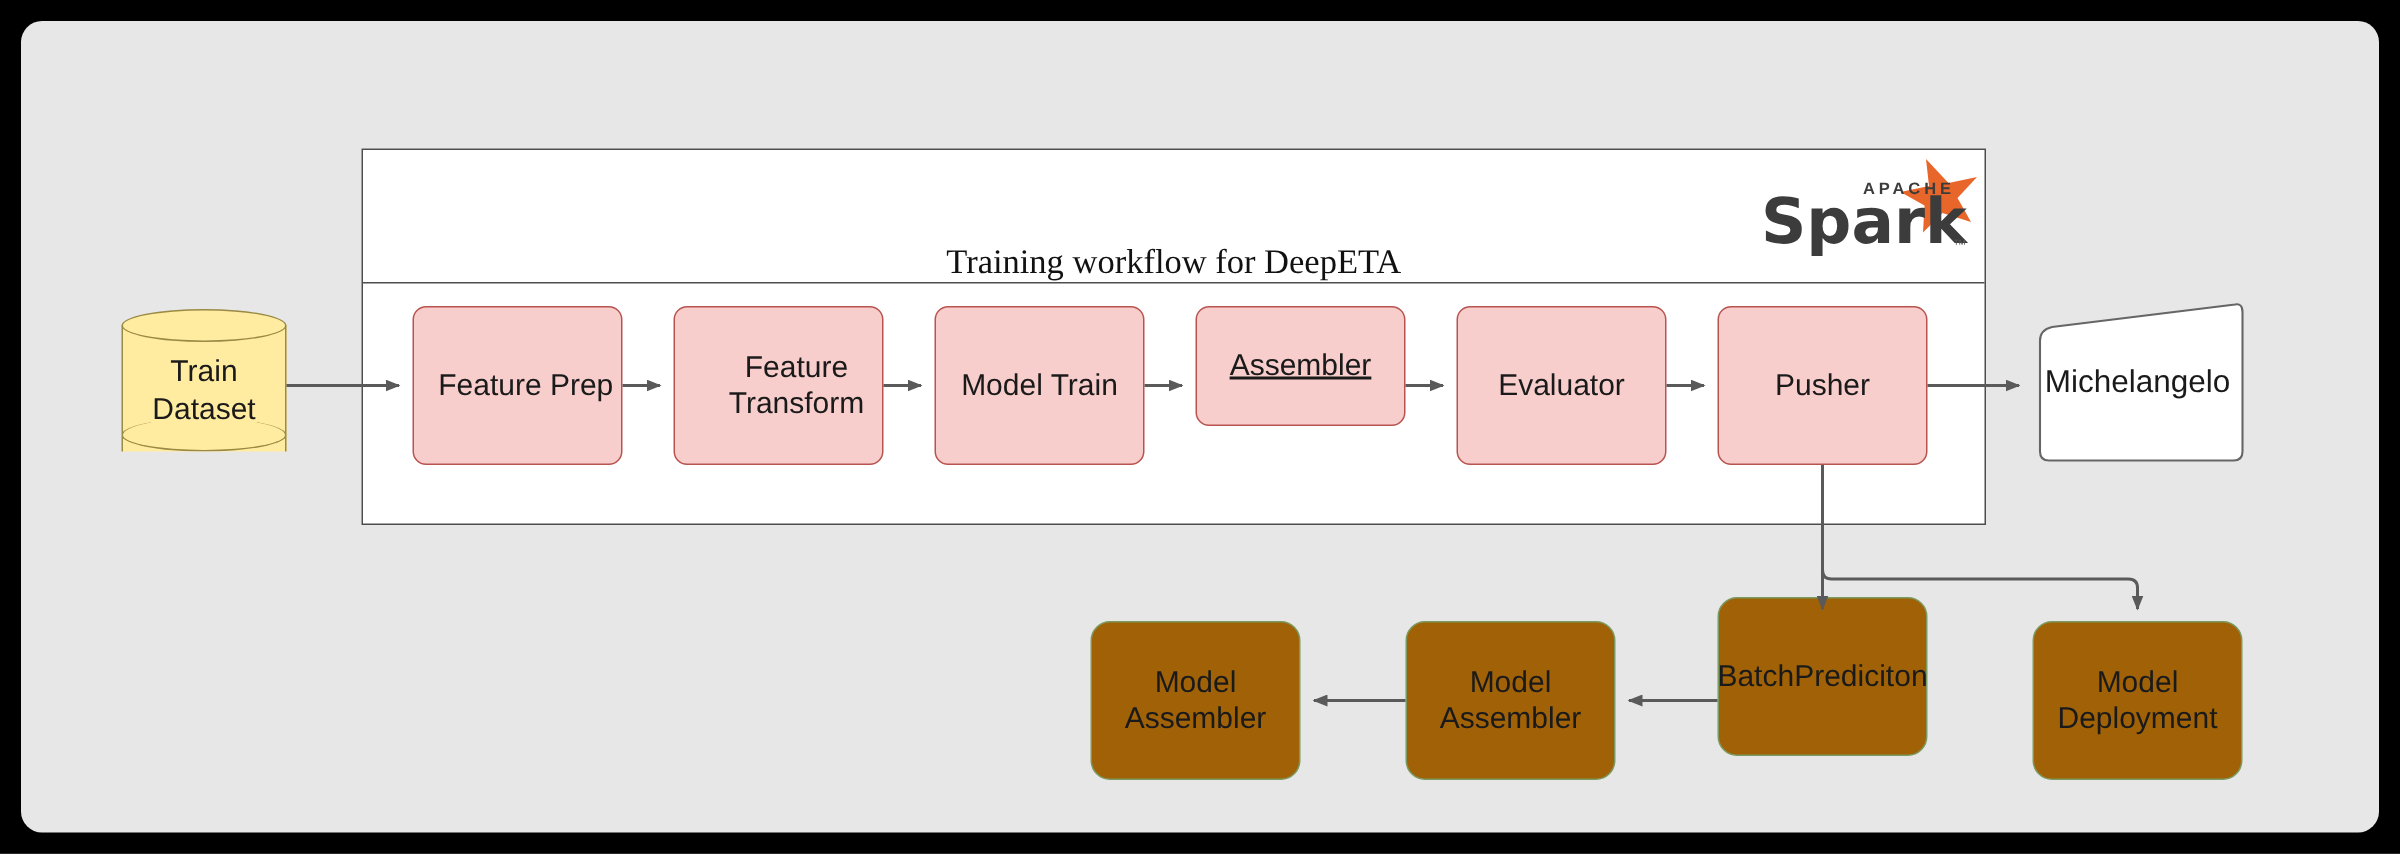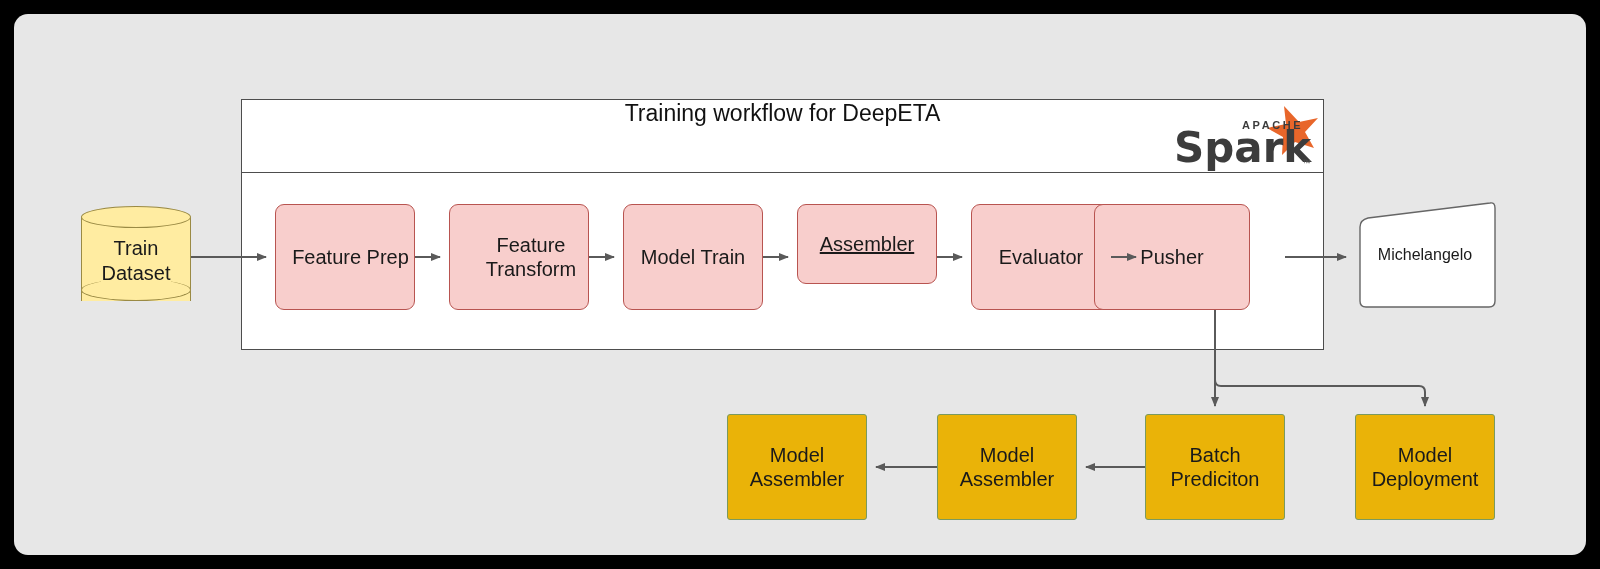--- a/index.html
+++ b/index.html
@@ -2,39 +2,39 @@
 <html><head>
 <meta charset="utf-8">
 <style>
   html,body{margin:0;padding:0;background:#000;}
   body{font-family:"Liberation Sans",sans-serif;}
   #root{position:relative;width:1600px;height:569px;background:#000;overflow:hidden;}
   #canvas{position:absolute;left:14px;top:14px;width:1572px;height:541px;background:#e7e7e7;border-radius:14px;}
 
   .node{position:absolute;box-sizing:border-box;display:flex;align-items:center;justify-content:center;text-align:center;color:#1a1a1a;font-size:20px;line-height:1.22;}
   .pink{background:#f8cecc;border:1.4px solid #b85450;border-radius:9px;}
-  .green{background:#eab308;border:1.4px solid #7a9a5f;border-radius:3px;}
+  .green{background:#a16207;border:1.4px solid #7a9a5f;border-radius:13px;}
 
   
   #spark-container{position:absolute;left:227px;top:85px;width:1083px;height:251px;background:#fff;border:1.6px solid #4d4d4d;box-sizing:border-box;}
-  #spark-header{position:absolute;left:0;top:0;width:100%;height:73px;border-bottom:1.6px solid #4d4d4d;box-sizing:border-box;display:flex;align-items:flex-start;justify-content:center;}
+  #spark-header{position:absolute;left:0;top:0;width:100%;height:89px;border-bottom:1.6px solid #4d4d4d;box-sizing:border-box;display:flex;align-items:flex-end;justify-content:center;font-family:Liberation Serif, serif;}
   #spark-title{font-size:23px;color:#111;}
   #spark-logo{position:absolute;right:2px;top:-2px;width:155px;height:78px;}
 
   
   #train-dataset{position:absolute;left:67px;top:192px;width:100px;height:106px;}
   #cyl-body{position:absolute;left:0;top:11px;width:110px;height:84px;background:#ffeca1;border-left:1.3px solid #9a8a44;border-right:1.3px solid #9a8a44;box-sizing:border-box;}
   #cyl-bottom{position:absolute;left:0;top:73px;width:110px;height:22px;background:#ffeca1;border:1.3px solid #9a8a44;border-radius:50%;box-sizing:border-box;border-top:none;}
   #cyl-top{position:absolute;left:0;top:0;width:110px;height:22px;background:#ffeca1;border:1.3px solid #9a8a44;border-radius:50%;box-sizing:border-box;}
   #cyl-label{position:absolute;left:0;top:25px;width:110px;height:60px;display:flex;flex-direction:column;align-items:center;justify-content:center;font-size:20px;color:#1a1a1a;line-height:1.25;}
 
   
   #michelangelo{position:absolute;left:1340px;top:188px;width:142px;height:106px;}
   #mich-shape{position:absolute;inset:0;}
-  #mich-label{position:absolute;left:0;top:0;width:142px;height:106px;display:flex;align-items:center;justify-content:center;font-size:16px;color:#1a1a1a;}
+  #mich-label{position:absolute;left:0;top:0;width:142px;height:106px;display:flex;align-items:center;justify-content:center;font-size:21px;color:#1a1a1a;}
 
   svg.wires{position:absolute;left:0;top:0;width:1600px;height:569px;pointer-events:none;}
 </style>
 </head>
 <body>
 
 <div id="root">
   <div id="canvas">
 
     <div id="train-dataset">
@@ -75,32 +75,32 @@
         </div>
         <div class="node pink" style="left: 609px; top: 190px; width: 140px; height: 106px;">
           <span>Model Train</span>
         </div>
         <div class="node pink" style="left: 783px; top: 190px; width: 140px; height: 80px; text-decoration: underline;">
           <span>Assembler</span>
         </div>
         <div class="node pink" style="left: 957px; top: 190px; width: 140px; height: 106px;">
           <span>Evaluator</span>
         </div>
-        <div class="node pink" style="left: 1080px; top: 190px; width: 156px; height: 106px;">
+        <div class="node pink" style="left: 1131px; top: 190px; width: 140px; height: 106px;">
           <span>Pusher</span>
         </div>
         <div class="node green" style="left: 713px; top: 400px; width: 140px; height: 106px; flex-direction: column;">
           <span>Model</span>
           <span>Assembler</span>
         </div>
         <div class="node green" style="left: 923px; top: 400px; width: 140px; height: 106px; flex-direction: column;">
           <span>Model</span>
           <span>Assembler</span>
         </div>
-        <div class="node green" style="left: 1131px; top: 400px; width: 140px; height: 106px; flex-direction: column;">
+        <div class="node green" style="left: 1131px; top: 384px; width: 140px; height: 106px; flex-direction: row;">
           <span>Batch</span>
           <span>Prediciton</span>
         </div>
         <div class="node green" style="left: 1341px; top: 400px; width: 140px; height: 106px; flex-direction: column;">
           <span>Model</span>
           <span>Deployment</span>
         </div>
       </div>
 
     <svg class="wires" viewBox="0 0 1600 569">

